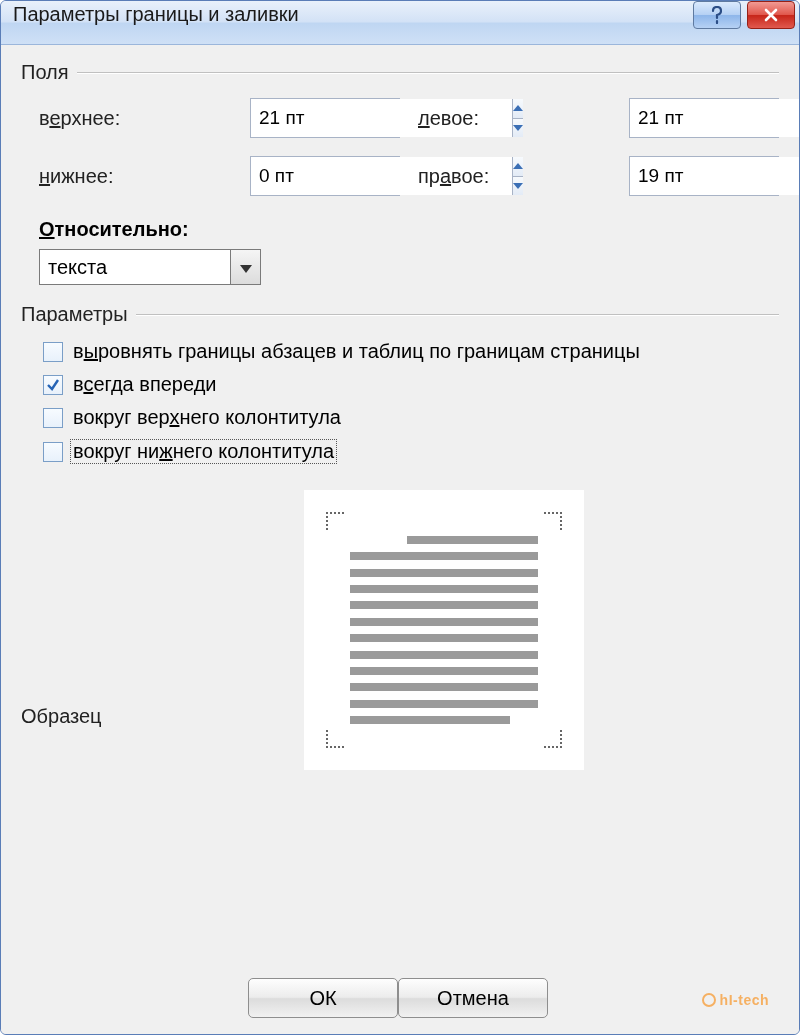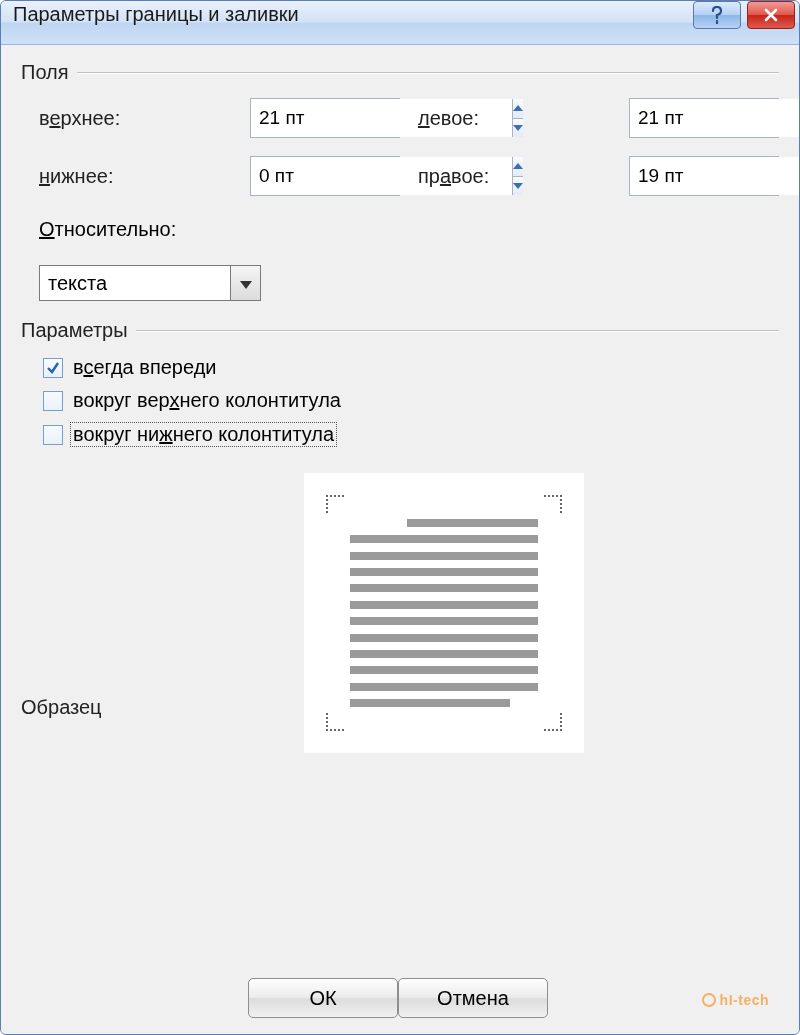--- a/index.html
+++ b/index.html
@@ -130,21 +130,21 @@
     background: linear-gradient(to bottom,#f7fafd,#e3ebf6);
     display: flex;
     align-items: center;
     justify-content: center;
     cursor: pointer;
   }
   .spin .sbtn + .sbtn { border-top: 1px solid #a8b3c6; }
   .spin .sbtn svg { display:block; }
   
   .rel-block { margin-left: 18px; margin-bottom: 8px; }
-  .rel-label { font-size: 20px; margin-bottom: 24px; }
+  .rel-label { font-size: 20px; margin-bottom: 8px; font-weight: bold; }
   .rel-label .ul { text-decoration: underline; }
   .combo {
     width: 222px;
     height: 36px;
     display: flex;
     border: 1px solid #7a7a7a;
     background: #fff;
   }
   .combo .cval {
     flex:1; padding: 0 8px; display:flex; align-items:center; font-size: 20px;
@@ -347,20 +347,24 @@
         </div>
       </div>
     </div>
 
     <div class="group">
       <div class="group-header">
         <span class="legend">Параметры</span>
         <span class="line"></span>
       </div>
       <div class="opts">
+        <div class="chkrow">
+          <span class="chkbox"></span>
+          <span class="chk-label"><span>в</span><span class="ul">ы</span><span>ровнять границы абзацев и таблиц по границам страницы</span></span>
+        </div>
         <div class="chkrow">
           <span class="chkbox checked">
               <svg width="14" height="14">
                 <path d="M2 7 L6 11 L12 2" stroke="#2563b5" stroke-width="2.4" fill="none"></path>
               </svg>
             </span>
           <span class="chk-label"><span>в</span><span class="ul">с</span><span>егда впереди</span></span>
         </div>
         <div class="chkrow">
           <span class="chkbox"></span>

